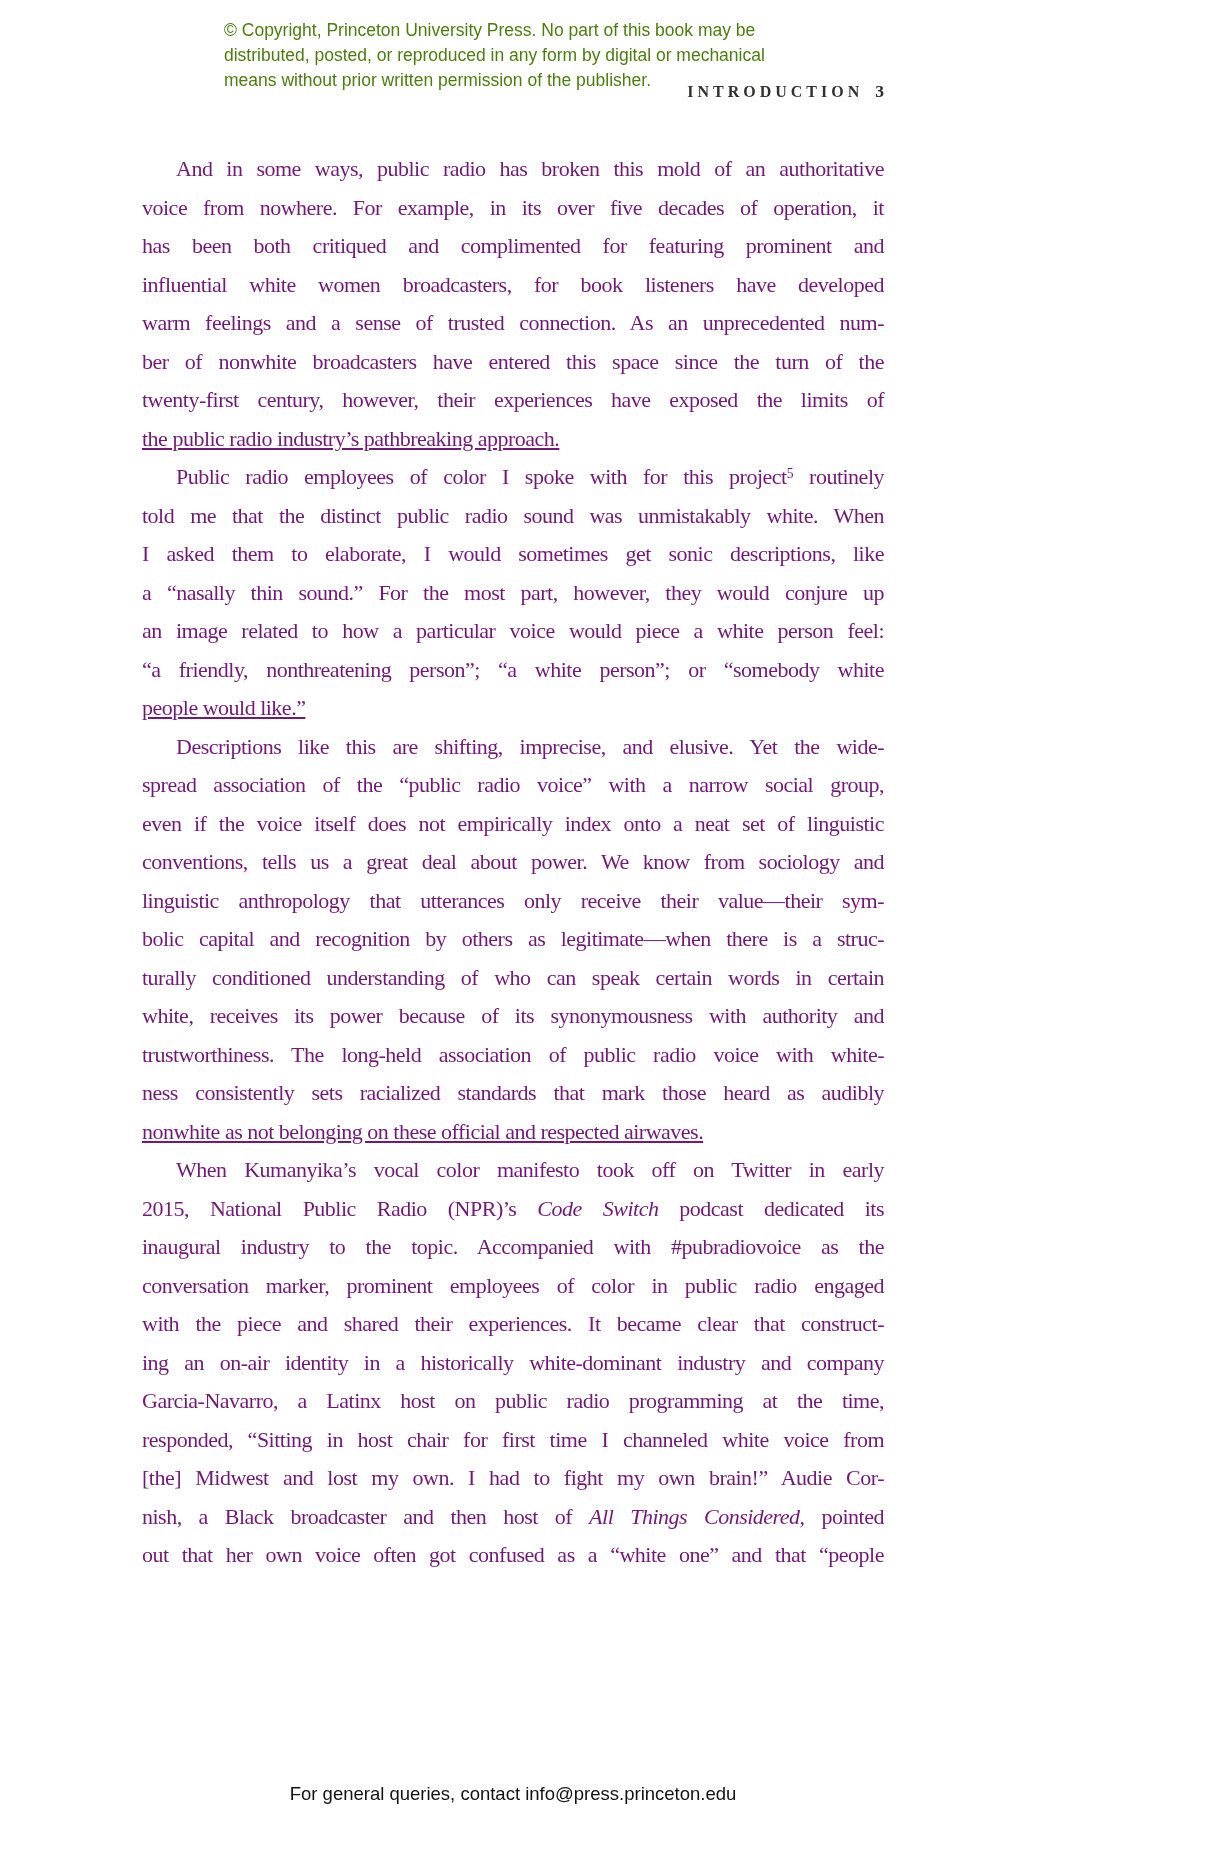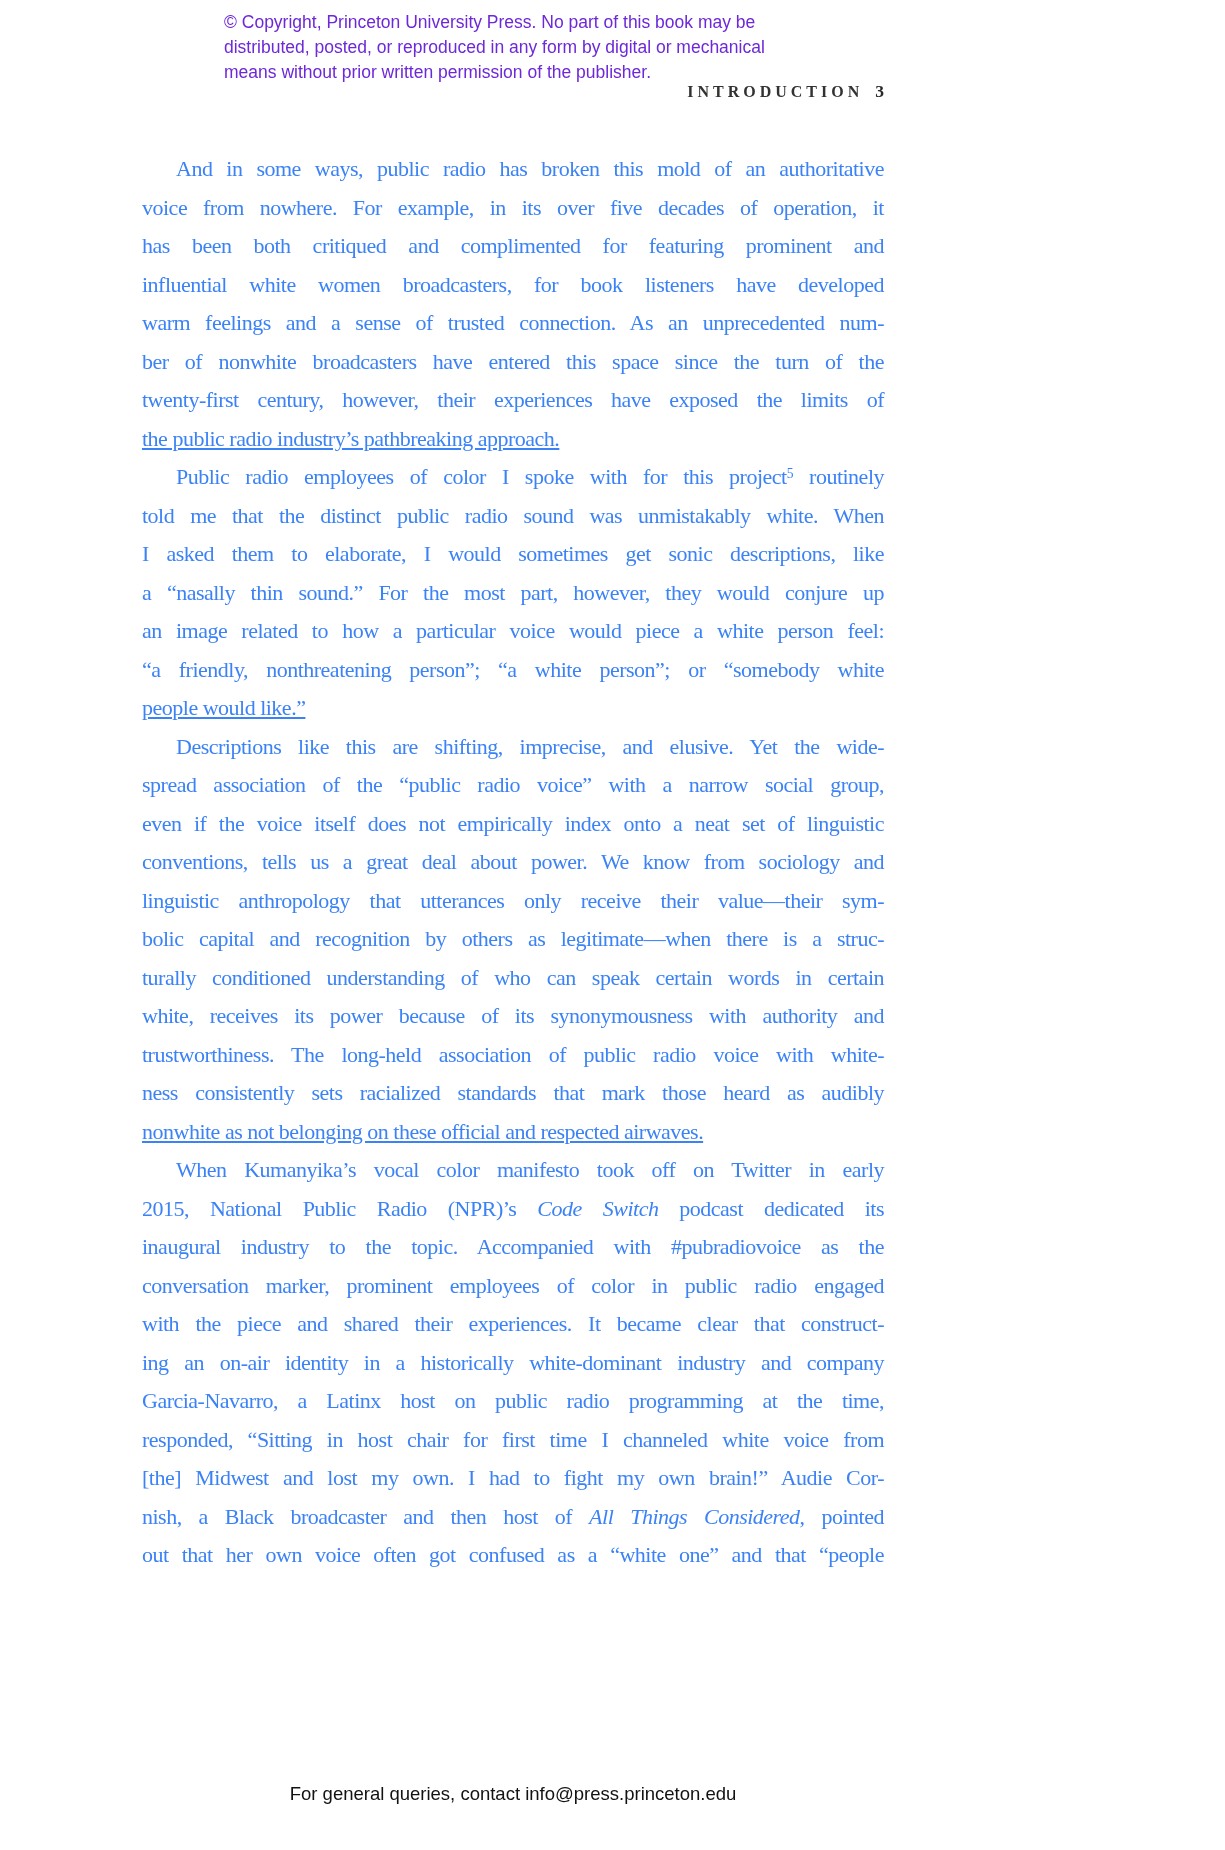--- a/index.html
+++ b/index.html
@@ -5,24 +5,24 @@
   html, body { margin: 0; padding: 0; }
   body {
     width: 1225px; height: 1850px;
     background: #ffffff;
     position: relative;
     font-family: "Liberation Serif", serif;
     color: #1d1c1a;
     overflow: hidden;
   }
   .copyright {
-    position: absolute; left: 224px; top: 10px;
+    position: absolute; left: 224px; top: 18px;
     font-family: "Liberation Sans", sans-serif;
     font-size: 17.5px; line-height: 25px;
-    color: #6d28d9;
+    color: #4d7c0f;
   }
   .running-head {
     position: absolute; top: 81px; left: 142px; width: 742px;
     text-align: right;
     font-family: Liberation Serif, serif;
     font-weight: 700;
     font-size: 16px;
     letter-spacing: 4px;
     color: #333230;
   }
@@ -30,21 +30,21 @@
     margin-left: 12px;
     letter-spacing: 0;
     font-size: 17.5px;
     color: #2a2927;
   }
   .bodytext {
     position: absolute; left: 142px; top: 150px; width: 742px;
     font-size: 22px;
     line-height: 38.5px;
     letter-spacing: -0.5px;
-    color: #3b82f6;
+    color: #701a75;
   }
   .para { margin: 0; }
   .bline { text-align: justify; text-align-last: justify; }
   .bline.lastline { text-align-last: left; text-decoration: underline; }
   .bline.first { text-indent: 34px; }
   .bline i { font-style: italic; }
   .bline sup {
     font-size: 0.62em;
     line-height: 0;
     vertical-align: baseline;

